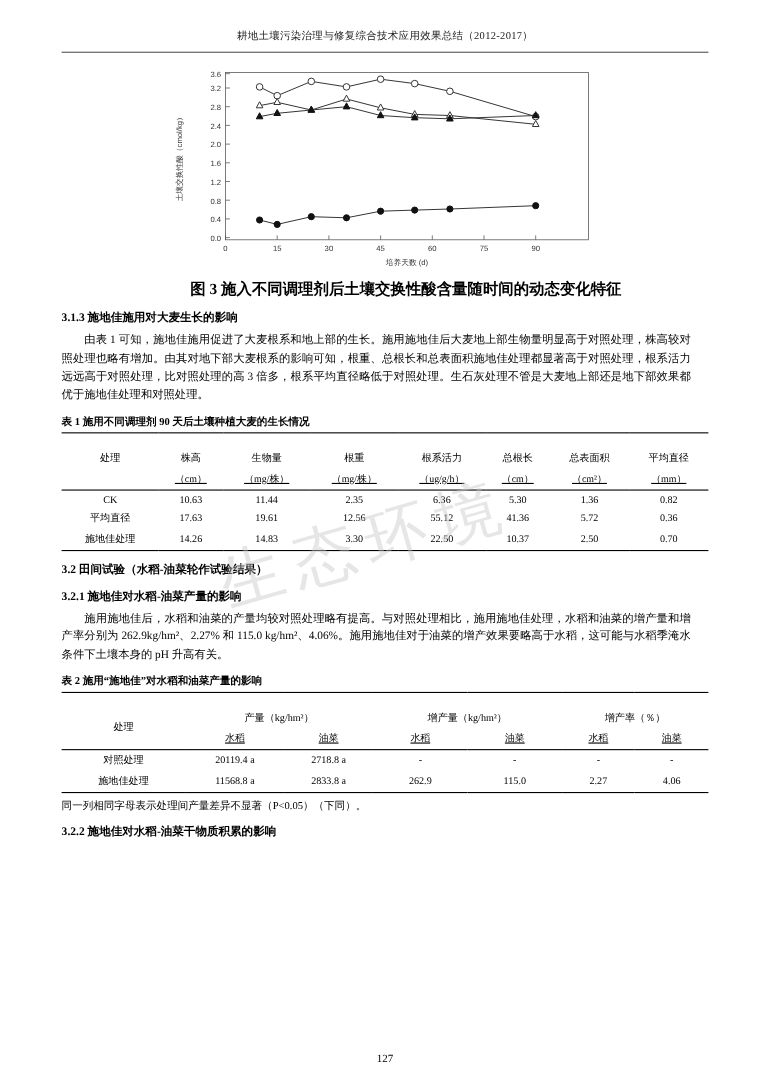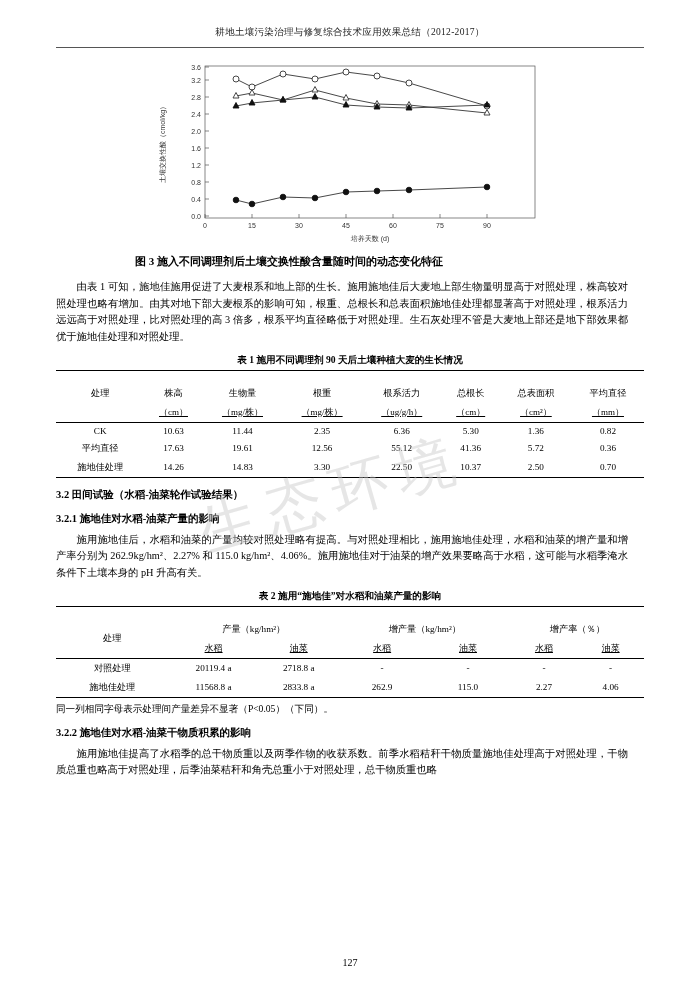--- a/index.html
+++ b/index.html
@@ -39,43 +39,43 @@
     margin: 6px auto 2px auto;
     width: 430px;
   }
   .chart-box {
     position: relative;
     width: 430px;
     height: 190px;
   }
   .chart-svg { display: block; }
   .fig-caption {
-    text-align: left;
-    font-size: 11px;
+    text-align: right;
+    font-size: 14px;
     font-weight: bold;
     margin-top: 6px;
     margin-bottom: 10px;
     color: #000;
   }
   h3.sec {
     font-size: 10.5px;
     font-weight: bold;
     margin: 10px 0 6px 0;
     color: #000;
   }
   p.body {
     font-size: 10.3px;
     line-height: 1.62;
     text-align: justify;
     margin: 0 16px 6px 0;
     text-indent: 2em;
     color: #000;
   }
   .tbl-caption {
-    text-align: center;
+    text-align: left;
     font-size: 9.6px;
     font-weight: bold;
     margin: 8px 0 3px 0;
   }
   table.data {
     width: 100%;
     border-collapse: collapse;
     font-size: 9.2px;
     color: #000;
   }
@@ -237,20 +237,21 @@
           <circle cx="211" cy="134" r="2.8"></circle>
           <circle cx="242" cy="133" r="2.8"></circle>
           <circle cx="274" cy="132" r="2.8"></circle>
           <circle cx="352" cy="129" r="2.8"></circle>
         </g>
       </svg>
     </div>
     <div class="fig-caption">图 3  施入不同调理剂后土壤交换性酸含量随时间的动态变化特征</div>
   </div>
 
+  <h3 class="sec">3.1.3  施地佳施用对大麦生长的影响</h3>
   <p class="body">由表 1 可知，施地佳施用促进了大麦根系和地上部的生长。施用施地佳后大麦地上部生物量明显高于对照处理，株高较对照处理也略有增加。由其对地下部大麦根系的影响可知，根重、总根长和总表面积施地佳处理都显著高于对照处理，根系活力远远高于对照处理，比对照处理的高 3 倍多，根系平均直径略低于对照处理。生石灰处理不管是大麦地上部还是地下部效果都优于施地佳处理和对照处理。</p>
 
   <div class="tbl-caption">表 1 施用不同调理剂 90 天后土壤种植大麦的生长情况</div>
   <table class="data t1">
     <thead>
       <tr class="top rule-top">
         <th>处理</th>
         <th>株高</th>
         <th>生物量</th>
         <th>根重</th>
@@ -344,17 +345,16 @@
         <td>115.0</td>
         <td>2.27</td>
         <td>4.06</td>
       </tr>
     </tbody>
   </table>
 
   <p class="note">同一列相同字母表示处理间产量差异不显著（P&lt;0.05）（下同）。</p>
 
   <h3 class="sec">3.2.2  施地佳对水稻-油菜干物质积累的影响</h3>
-  <p class="body">施用施地佳提高了水稻季的总干物质重以及两季作物的收获系数。前季水稻秸秆干物质量施地佳处理高于对照处理，干物质总重也略高于对照处理，后季油菜秸秆和角壳总重小于对照处理，总干物质重也略</p>
 
   <div class="pagenum">127</div>
  </div>
 </div>
 
 </body></html>

